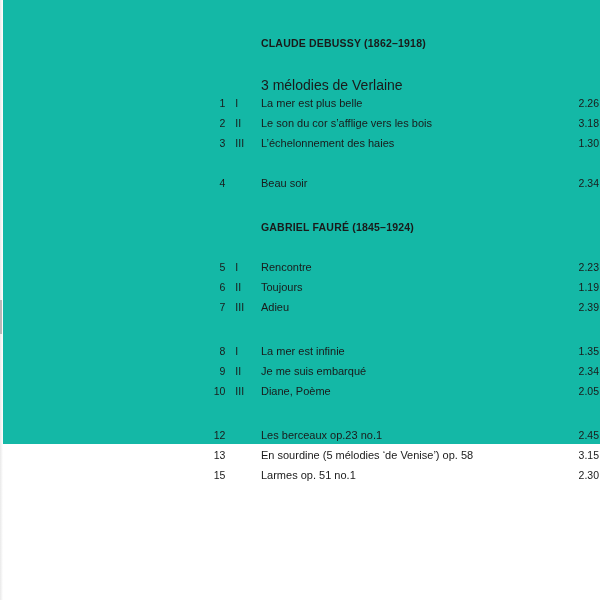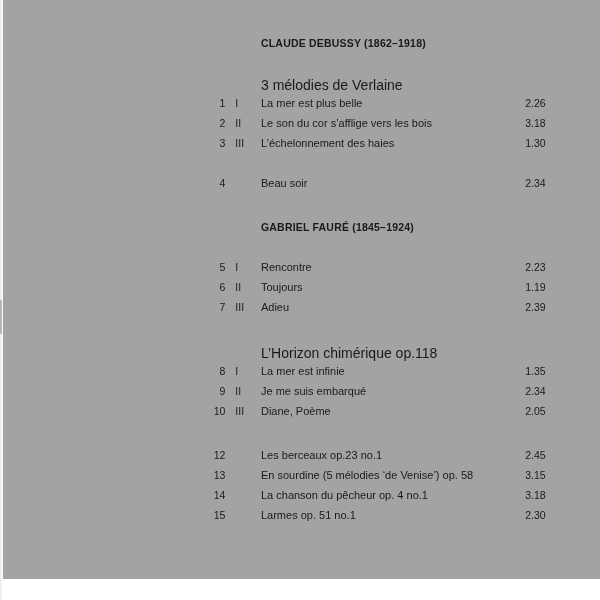--- a/index.html
+++ b/index.html
@@ -13,22 +13,22 @@
     font-family: "Liberation Sans", sans-serif;
     color: #1a1a1a;
     overflow: hidden;
     position: relative;
   }
   .page {
     position: absolute;
     top: 0;
     left: 0;
     width: 600px;
-    height: 579px;
-    background: #a3a3a3;
+    height: 444px;
+    background: #14b8a6;
   }
   
   .edge-shade {
     position: absolute;
     left: 0;
     top: 0;
     width: 3px;
     height: 600px;
     background: linear-gradient(to right, #e9e9e9, #ffffff);
   }
@@ -73,21 +73,21 @@
     vertical-align: top;
   }
   .c-title {
     font-size: 11px;
     color: #1a1a1a;
     vertical-align: top;
     padding-right: 8px;
   }
   .c-dur {
     width: 46px;
-    text-align: left;
+    text-align: right;
     font-size: 10.5px;
     color: #1a1a1a;
     vertical-align: top;
   }
 
   .composer-row .c-title {
     font-weight: bold;
     font-size: 10.5px;
     letter-spacing: 0.2px;
   }
@@ -207,27 +207,20 @@
           <td class="c-num">7</td>
           <td class="c-rom">III</td>
           <td class="c-title">Adieu</td>
           <td class="c-dur">2.39</td>
         </tr>
 
         <tr class="row">
             <td colspan="5" class="spacer-lg"></td>
           </tr>
 
-        <tr class="row work-row">
-          <td></td>
-          <td class="c-num"></td>
-          <td class="c-rom"></td>
-          <td class="c-title">L’Horizon chimérique op.118</td>
-          <td class="c-dur"></td>
-        </tr>
 
         <tr class="row">
           <td></td>
           <td class="c-num">8</td>
           <td class="c-rom">I</td>
           <td class="c-title">La mer est infinie</td>
           <td class="c-dur">1.35</td>
         </tr>
         <tr class="row">
           <td></td>
@@ -257,27 +250,20 @@
         </tr>
         <tr class="row">
           <td></td>
           <td class="c-num">13</td>
           <td class="c-rom"></td>
           <td class="c-title">En sourdine (5 mélodies ‘de Venise’) op. 58</td>
           <td class="c-dur">3.15</td>
         </tr>
         <tr class="row">
           <td></td>
-          <td class="c-num">14</td>
-          <td class="c-rom"></td>
-          <td class="c-title">La chanson du pêcheur op. 4 no.1</td>
-          <td class="c-dur">3.18</td>
-        </tr>
-        <tr class="row">
-          <td></td>
           <td class="c-num">15</td>
           <td class="c-rom"></td>
           <td class="c-title">Larmes op. 51 no.1</td>
           <td class="c-dur">2.30</td>
         </tr>
 
       </tbody>
     </table>
   </div>
 </div>

